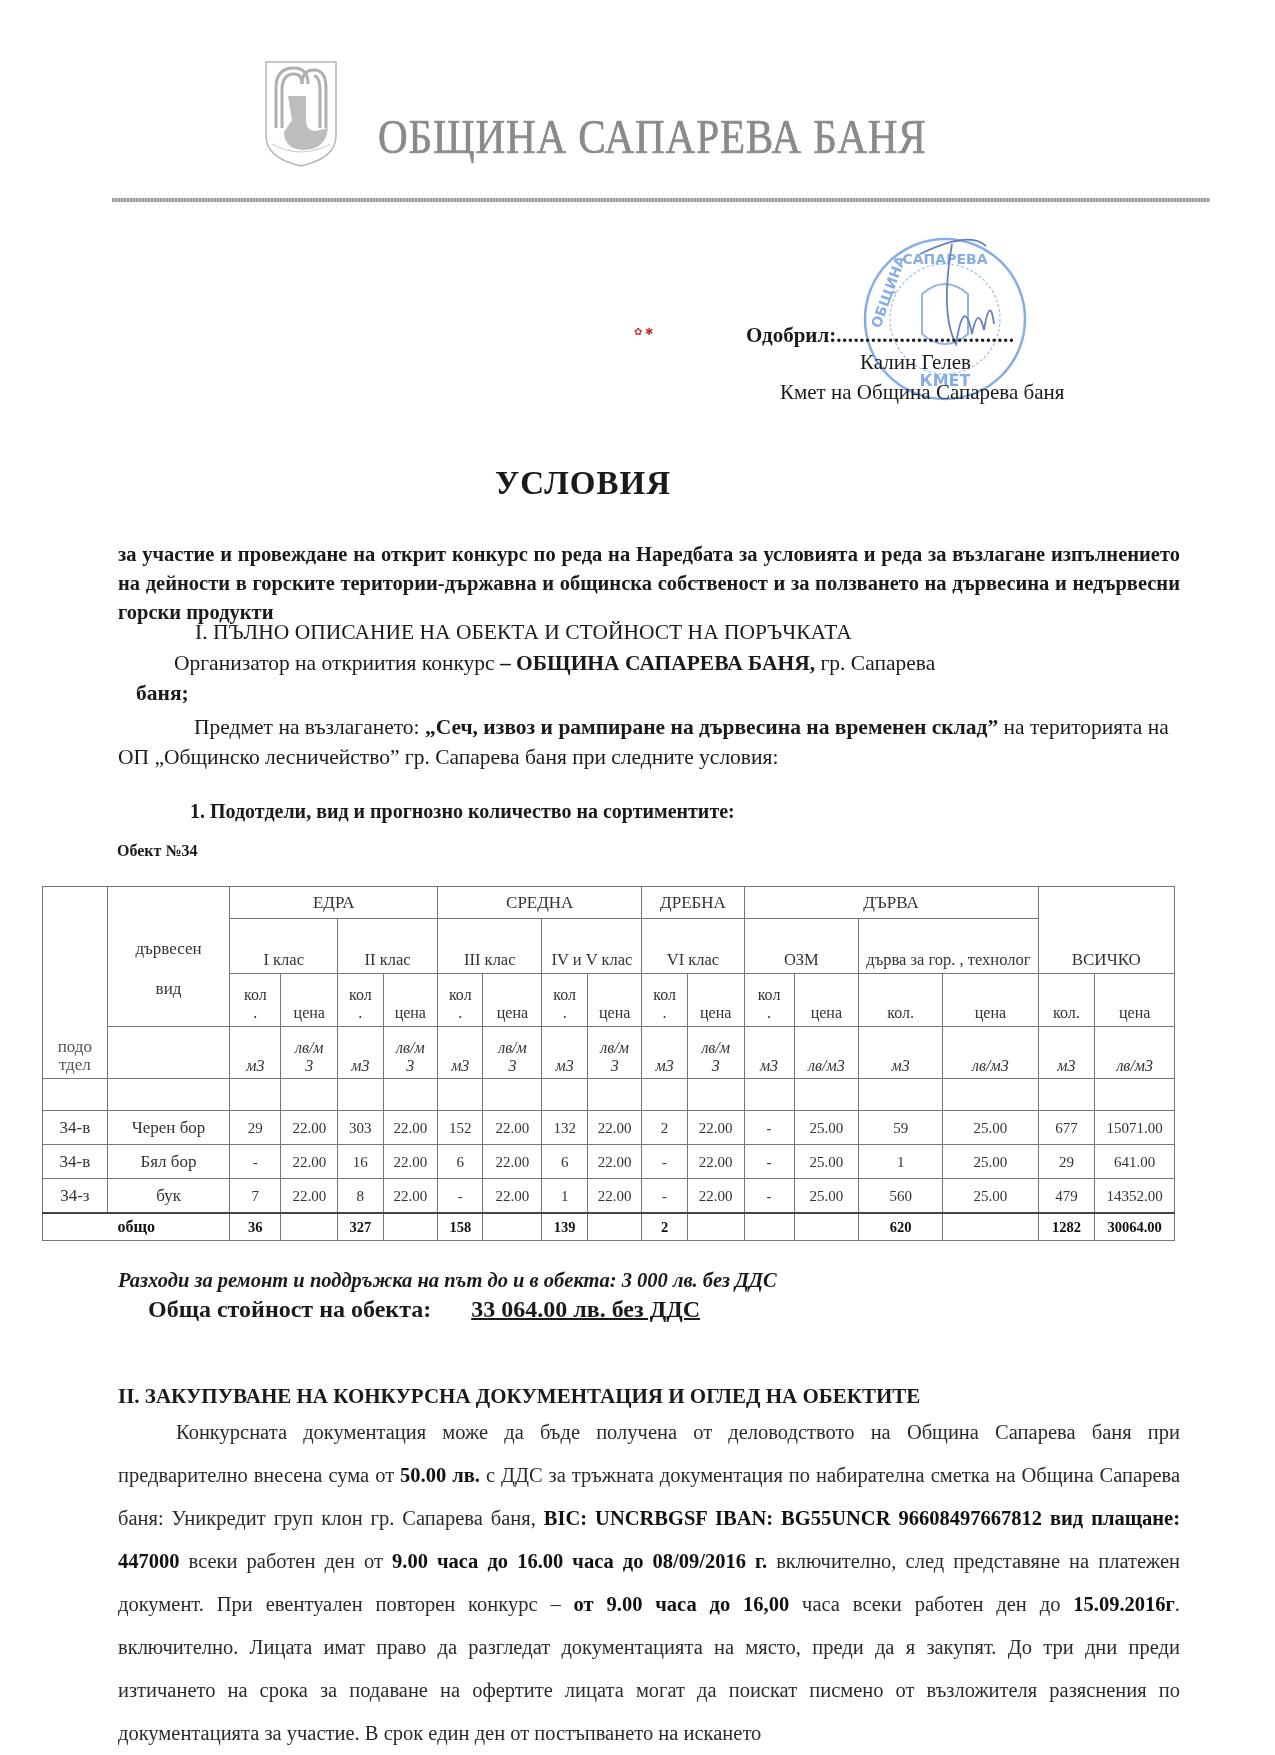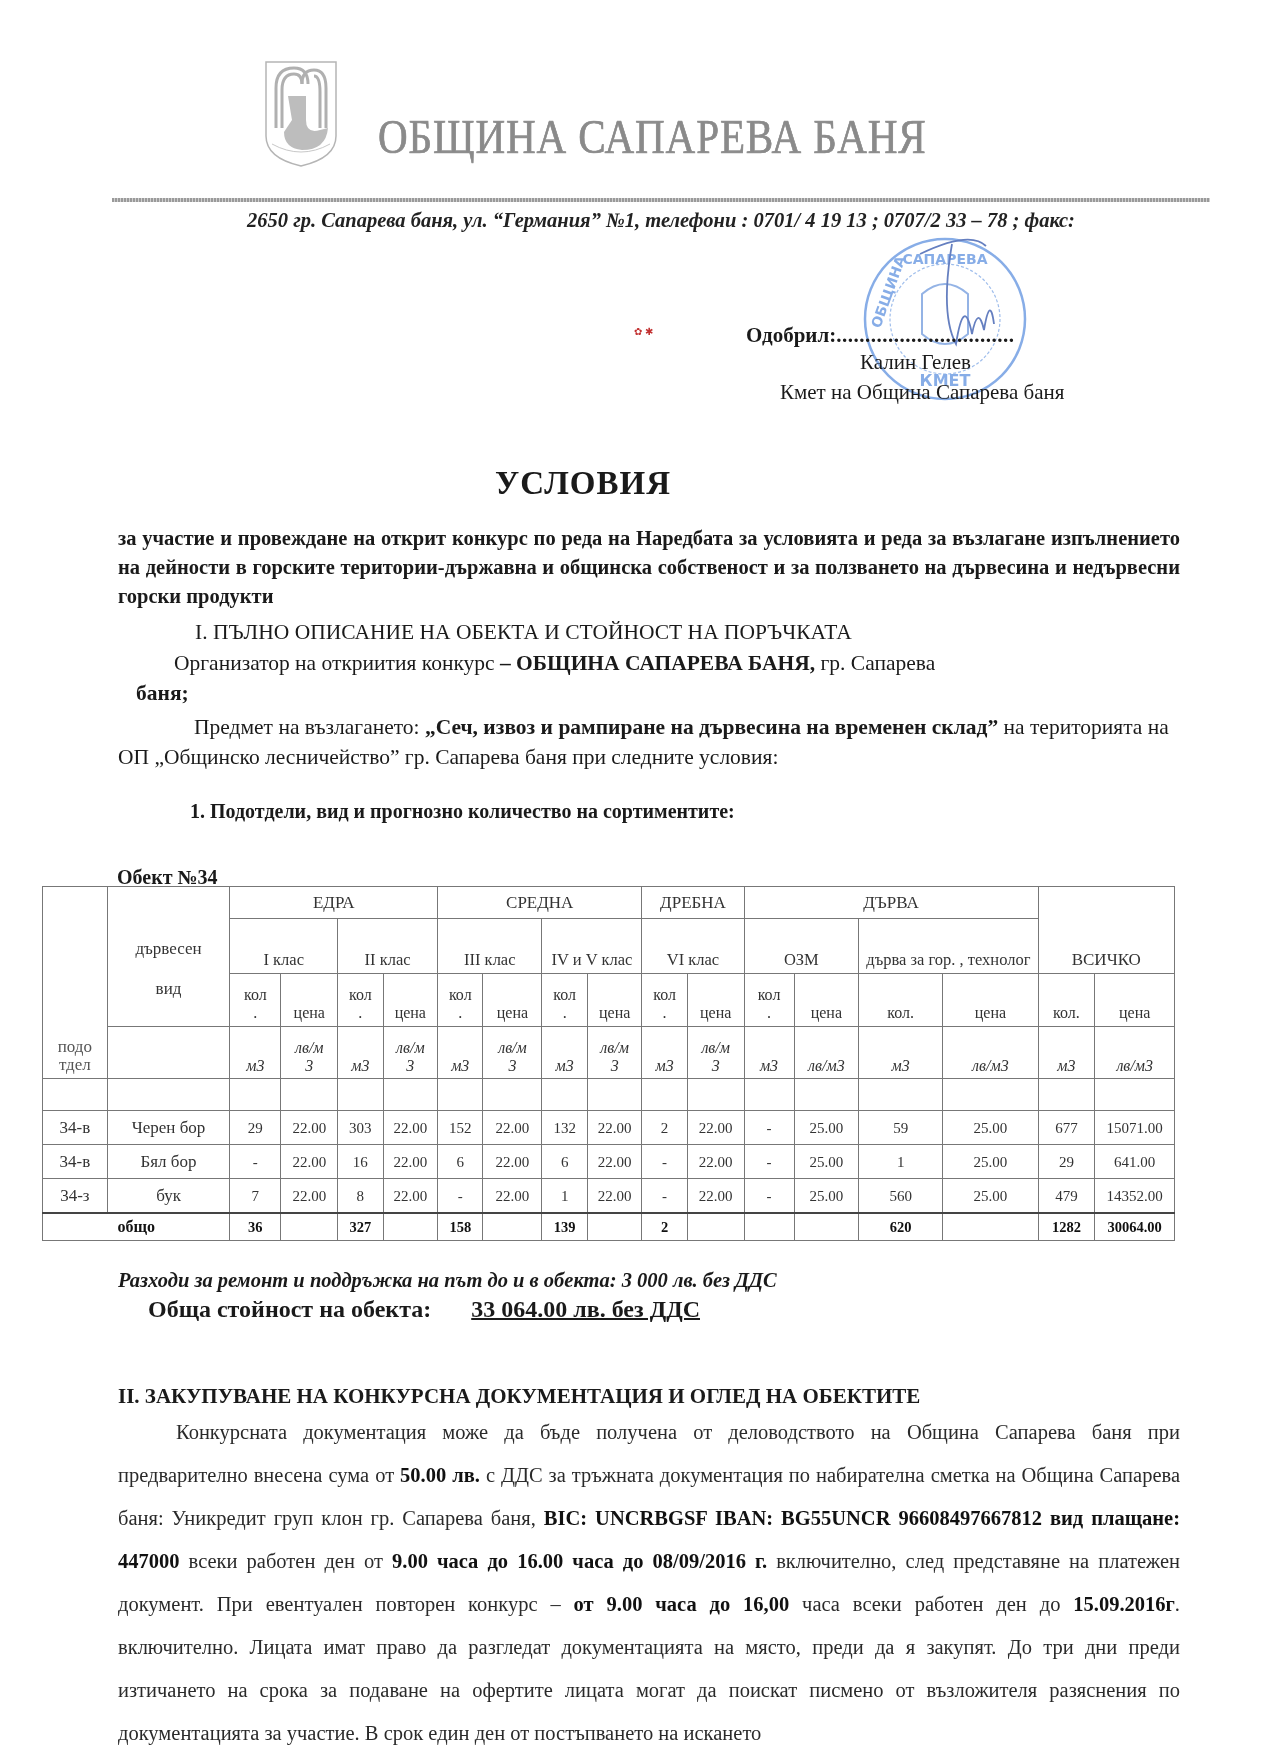--- a/index.html
+++ b/index.html
@@ -15,28 +15,28 @@
   
   .stamp { left: 860px; top: 234px; width: 170px; height: 170px; opacity: 0.72; }
   .approved { left: 746px; top: 323px; font-size: 21px; font-weight: bold; white-space: nowrap; }
   .approved .dots { font-weight: bold; letter-spacing: 0.5px; }
   .mayor-name { left: 860px; top: 350px; font-size: 21px; white-space: nowrap; }
   .mayor-title { left: 780px; top: 380px; font-size: 21px; white-space: nowrap; }
   .red-mark { left: 634px; top: 326px; color: #c23030; font-size: 10px; }
 
   
   .doc-title { left: 0; top: 465px; width: 1166px; text-align: center; font-size: 33px; font-weight: bold; letter-spacing: 1px; }
-  .doc-subtitle { left: 118px; top: 524px; width: 1062px; font-size: 20.5px; font-weight: bold; line-height: 29px; text-align: justify; text-align-last: left; }
+  .doc-subtitle { left: 118px; top: 540px; width: 1062px; font-size: 20.5px; font-weight: bold; line-height: 29px; text-align: justify; text-align-last: left; }
 
   
   .s1-heading { left: 195px; top: 620px; font-size: 21.5px; font-weight: normal; white-space: nowrap; }
   .s1-p { left: 118px; width: 1062px; font-size: 21.5px; line-height: 30px; }
   .indent { display: inline-block; width: 76px; }
   .subhead { left: 190px; top: 800px; font-size: 20px; font-weight: bold; white-space: nowrap; }
-  .obj-label { left: 117px; top: 866px; font-size: 20px; font-weight: bold; text-align: right; }
+  .obj-label { left: 117px; top: 842px; font-size: 16px; font-weight: bold; text-align: right; }
 
   
   table.main { position: absolute; left: 42px; top: 886px; width: 1133px; border-collapse: collapse; font-size: 16px; color: #333; }
   table.main td { border: 1px solid #777; text-align: center; padding: 0 2px; line-height: 18px; }
   table.main tr.r1 td { height: 31px; font-size: 17px; }
   table.main tr.r2 td { height: 50px; vertical-align: bottom; padding-bottom: 4px; font-size: 16.5px; }
   table.main tr.r3 td { height: 48px; vertical-align: bottom; padding-bottom: 4px; }
   table.main tr.r4 td { height: 48px; vertical-align: bottom; padding-bottom: 3px; }
   table.main tr.r4 td.unit { font-style: italic; }
   table.main tr.r5 td { height: 31px; }
@@ -65,21 +65,20 @@
   <path d="M14 70 V30 Q14 10 32 10 Q46 10 46 26" fill="none" stroke="#b0b0b0" stroke-width="3"></path>
   <path d="M20 70 V32 Q20 16 32 16 Q40 16 40 26" fill="none" stroke="#b0b0b0" stroke-width="3"></path>
   <path d="M64 70 V30 Q64 12 52 12 Q40 12 40 26" fill="none" stroke="#b0b0b0" stroke-width="3"></path>
   <path d="M58 70 V34 Q58 18 52 18" fill="none" stroke="#b0b0b0" stroke-width="3"></path>
   <path d="M26 38 H44 V62 Q44 76 58 72 L66 70 Q64 92 40 92 Q22 90 22 74 L30 62 Z" fill="#bdbdbd"></path>
   <path d="M10 86 Q39 102 68 86" fill="none" stroke="#c8c8c8" stroke-width="1"></path>
 </svg>
 <div class="abs org-name">ОБЩИНА САПАРЕВА БАНЯ</div>
 <div class="abs rule"></div>
 <div class="abs address">
-  <div>2650 гр. Сапарева баня, ул. “Германия” №1, телефони : 0701/ 4 19 13 ; 0707/2 33 – 78 ; факс:</div>
 </div>
 
 <svg class="abs stamp" viewBox="0 0 170 170">
   <circle cx="85" cy="85" r="80" fill="none" stroke="#5a8ede" stroke-width="2.5"></circle>
   <circle cx="85" cy="85" r="55" fill="none" stroke="#7aa4e4" stroke-width="1.2" stroke-dasharray="3 2"></circle>
   <path d="M62 60 Q85 40 108 60 V100 Q85 120 62 100 Z" fill="none" stroke="#6b97dc" stroke-width="2"></path>
   <text x="85" y="30" font-size="14" fill="#5a8ede" text-anchor="middle" font-family="DejaVu Sans, sans-serif" font-weight="bold">САПАРЕВА</text>
   <text x="85" y="152" font-size="16" fill="#5a8ede" text-anchor="middle" font-family="DejaVu Sans, sans-serif" font-weight="bold">КМЕТ</text>
   <text x="20" y="95" font-size="14" fill="#5a8ede" font-family="DejaVu Sans, sans-serif" font-weight="bold" transform="rotate(-70 20 95)">ОБЩИНА</text>
   <path d="M60 20 Q110 -4 126 12 M92 10 Q80 80 96 110 Q104 60 112 100 Q118 70 124 96 Q130 60 134 90" fill="none" stroke="#2b4fa8" stroke-width="1.8"></path>

